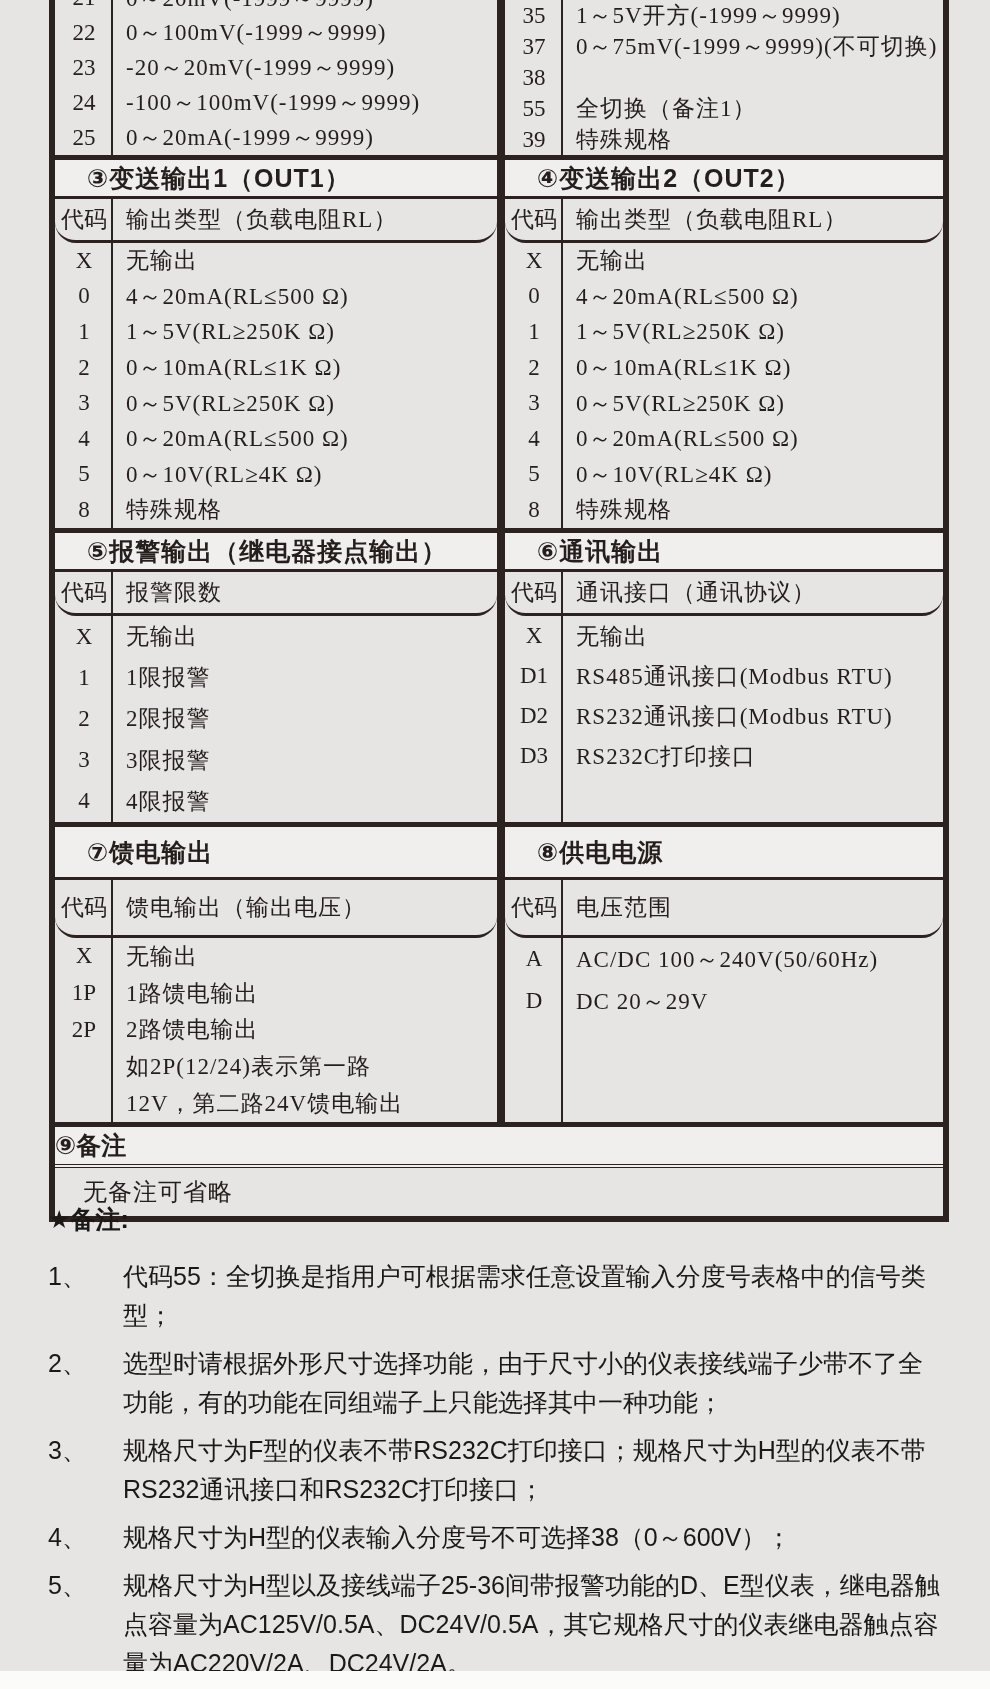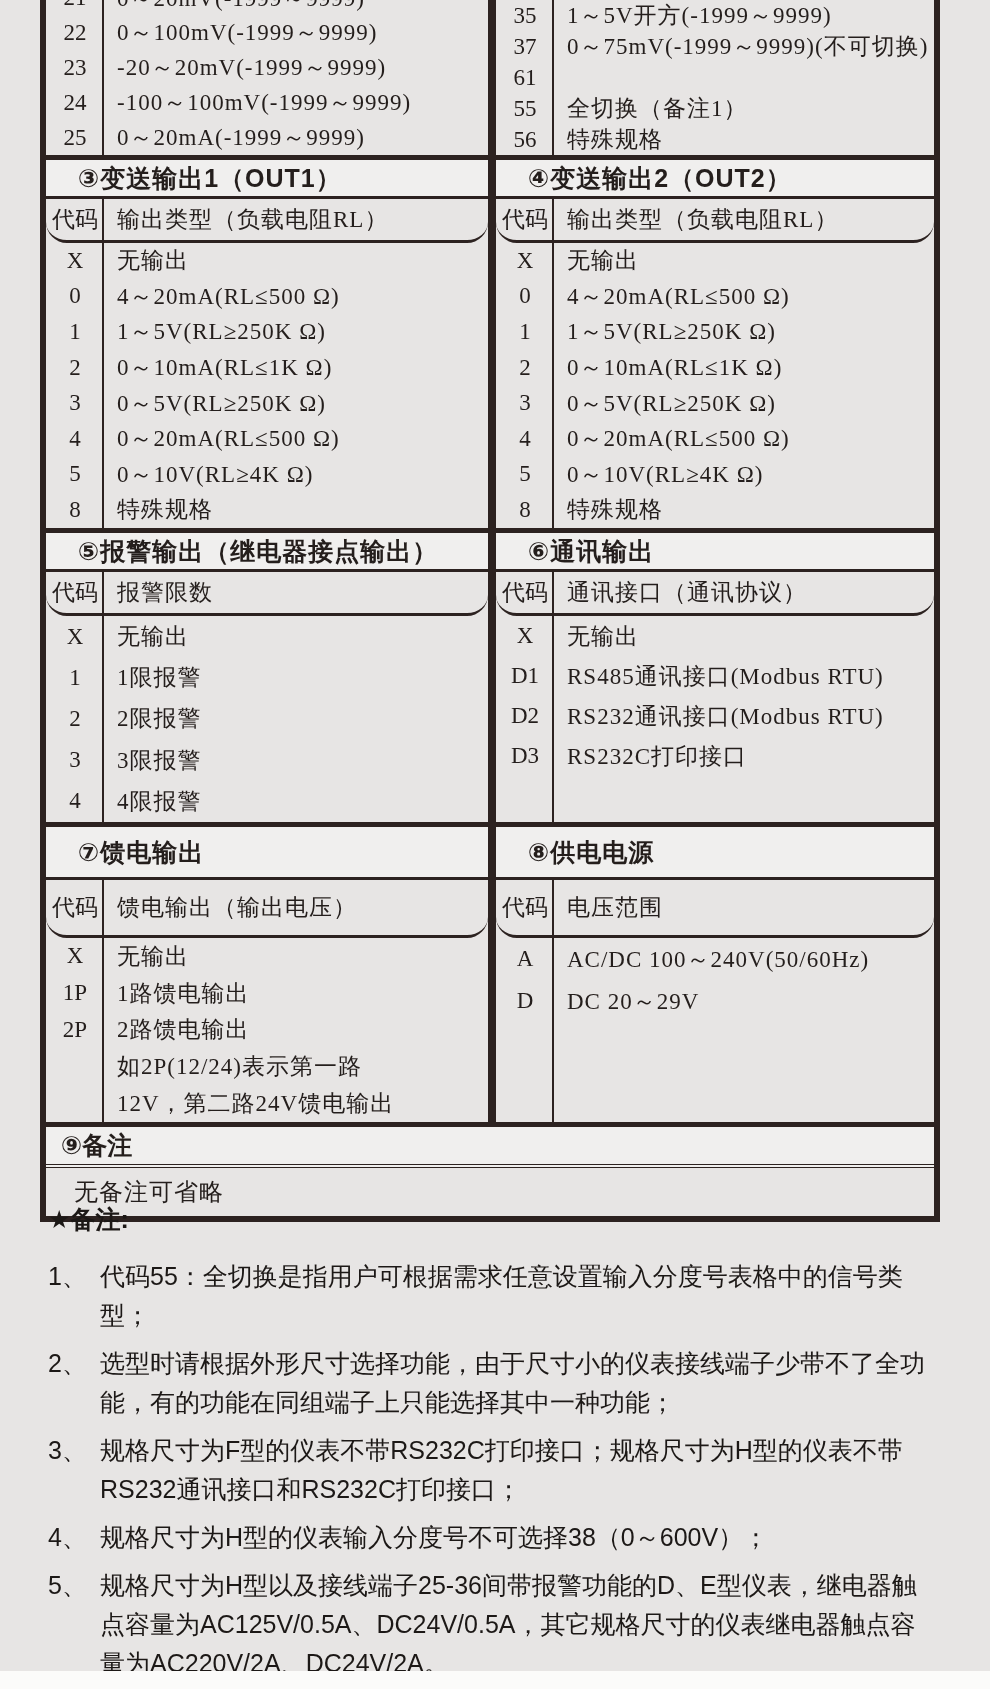--- a/index.html
+++ b/index.html
@@ -8,21 +8,21 @@
     --bg:#e7e5e4;
     --hdrbg:#f0efee;
   }
   *{box-sizing:border-box;margin:0;padding:0;}
   html,body{background:#cfcdcc;}
   .sheet{
     position:relative;width:990px;height:1689px;background:var(--bg);
     font-family:"Liberation Serif","DejaVu Serif",serif;color:var(--ink);
     overflow:hidden;margin:0 auto;
   }
-  .tables{position:absolute;left:40px;top:0;width:900px;display:flex;flex-wrap:wrap;}
+  .tables{position:absolute;left:49px;top:0;width:900px;display:flex;flex-wrap:wrap;}
   .half{display:flex;flex-direction:column;border:0 solid var(--line);}
   .half.left{width:452px;border-left-width:6px;border-right-width:4px;}
   .half.right{width:448px;border-left-width:4px;border-right-width:6px;}
 
   .tsec{height:155px;overflow:hidden;position:relative;}
   .tbody{position:relative;overflow:hidden;}
   .tsec::before,.tbody::before,.colheader::before{
     content:"";position:absolute;left:56px;top:0;bottom:0;width:2px;background:var(--line);
   }
   .trow{display:flex;align-items:center;overflow:hidden;font-size:23px;}
@@ -55,34 +55,34 @@
   .b5{height:206px;}
   .b7{height:184px;}
 
   .bottom-block{
     width:900px;border:0 solid var(--line);
     border-left-width:6px;border-right-width:6px;border-bottom-width:6px;
   }
   .remark-header{
     height:46px;background:var(--hdrbg);border-top:5px solid var(--line);
     border-bottom:4px double var(--line);display:flex;align-items:center;
-    padding-left:15px;font-weight:bold;font-size:25px;
+    padding-left:0;font-weight:bold;font-size:25px;
     font-family:"Liberation Sans","DejaVu Sans",sans-serif;
   }
   .remark-row{height:48px;display:flex;align-items:center;padding-left:28px;font-size:24px;letter-spacing:1px;}
 
   .notes{
     position:absolute;left:48px;top:1200px;width:892px;
     font-family:"Liberation Sans","DejaVu Sans",sans-serif;color:#1c1816;
     font-size:25px;line-height:39px;
   }
   .notes-header{font-weight:bold;margin-bottom:18px;}
   .note-item{display:flex;margin-bottom:9px;}
   .note-item .num{width:52px;flex-shrink:0;}
-  .note-item .txt{flex:1;}
+  .note-item .txt{flex:1;margin-left:23px;}
 
   .bottom-strip{position:absolute;left:0;bottom:0;width:990px;height:18px;background:#fbfbfa;}
 </style>
 </head>
 <body>
 
 <div class="sheet">
 
   <div class="tables">
 
@@ -239,30 +239,30 @@
             <div class="ccell">35</div>
             <div class="dcell">1～5V开方(-1999～9999)</div>
           </div>
 
           <div class="trow">
             <div class="ccell">37</div>
             <div class="dcell">0～75mV(-1999～9999)(不可切换)</div>
           </div>
 
           <div class="trow">
-            <div class="ccell">61</div>
+            <div class="ccell">38</div>
           </div>
 
           <div class="trow">
             <div class="ccell">55</div>
             <div class="dcell">全切换（备注1）</div>
           </div>
 
           <div class="trow">
-            <div class="ccell">56</div>
+            <div class="ccell">39</div>
             <div class="dcell">特殊规格</div>
           </div>
         </div>
 
       <div class="sec-header">④变送输出2（OUT2）</div>
       <div class="colheader">
         <div class="ccell">代码</div>
         <div class="dcell">输出类型（负载电阻RL）</div>
       </div>
       <div class="tbody b3 rows-8">

